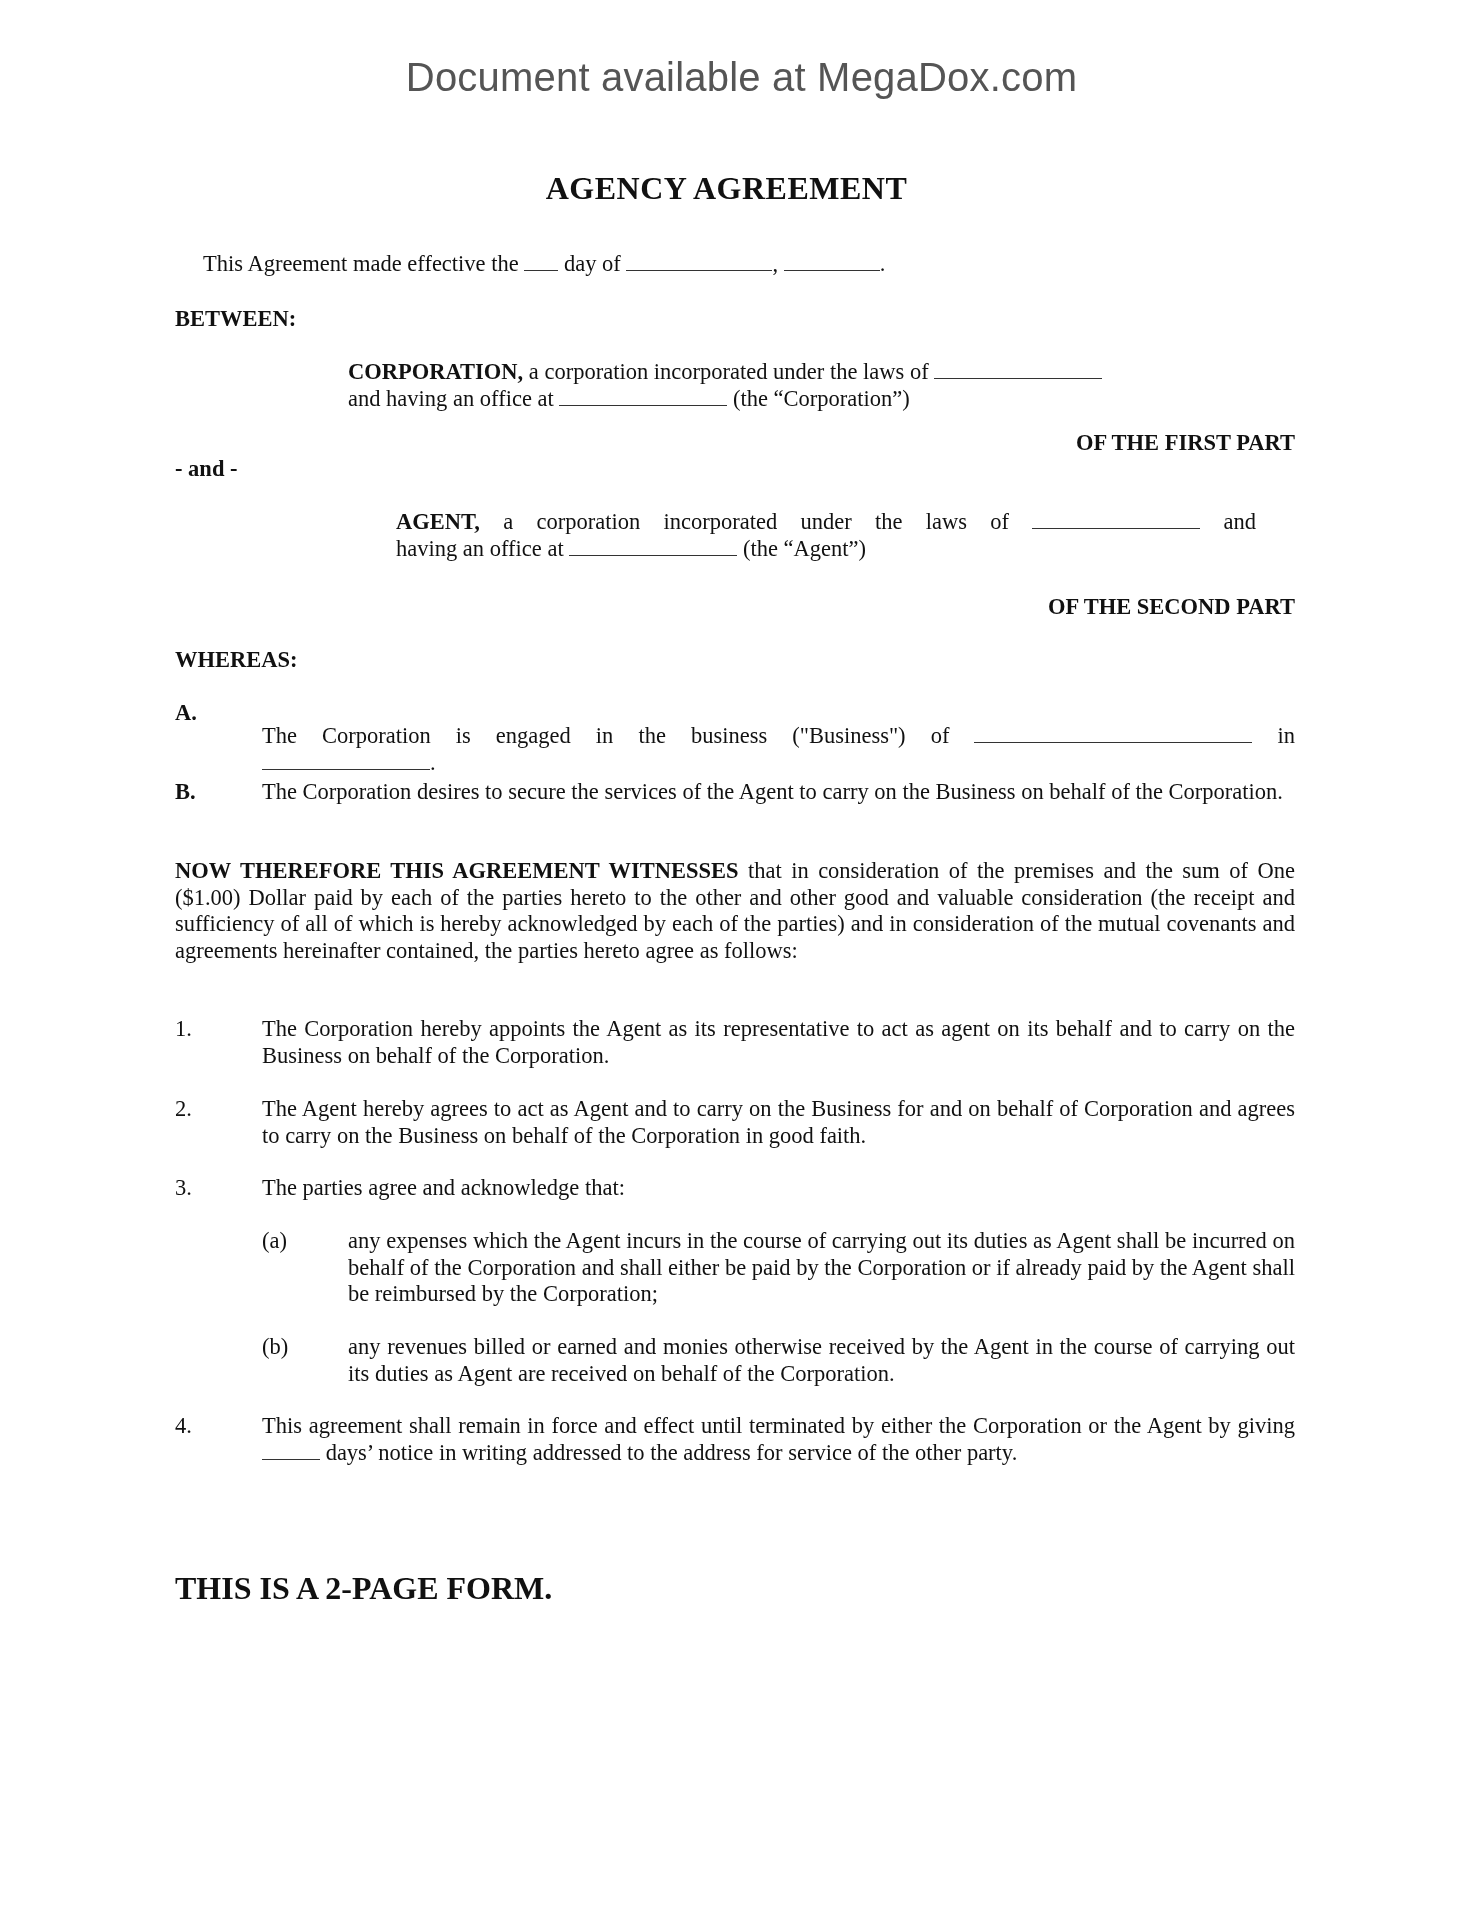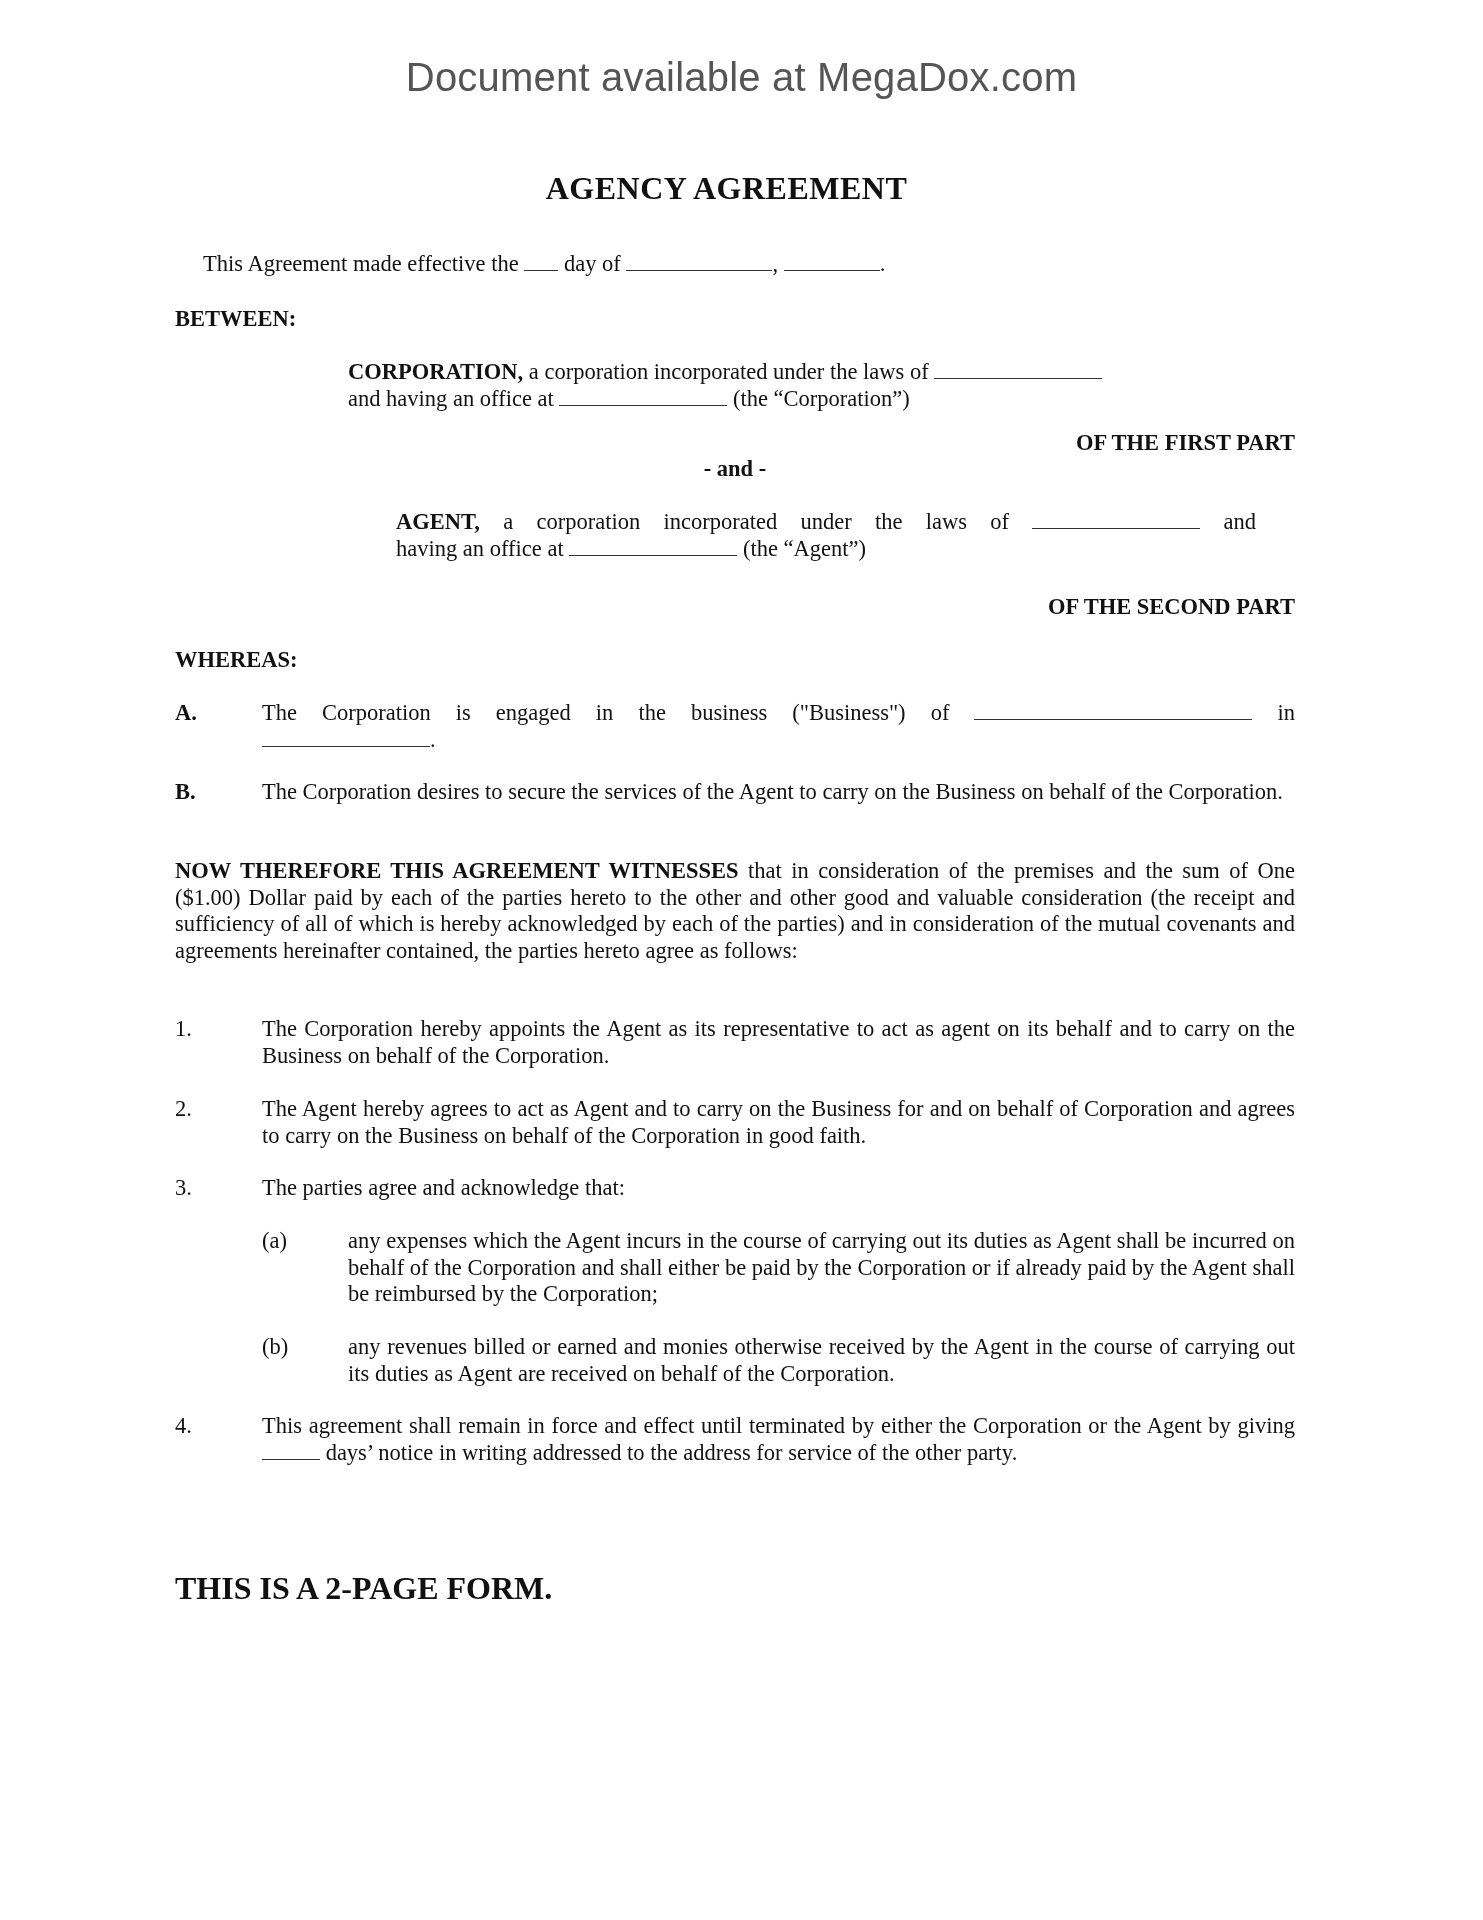--- a/index.html
+++ b/index.html
@@ -16,21 +16,21 @@
   .page { position: absolute; left: 175px; width: 1120px; font-family: "Liberation Serif", serif; font-size: 22.5px; line-height: 26.5px; }
   .blank { display: inline-block; border-bottom: 1.5px solid #333; height: 18px; vertical-align: baseline; }
   .b { font-weight: bold; }
   .justify { text-align: justify; }
   .row { position: absolute; left: 0; width: 1120px; }
   .label { position: absolute; left: 0; }
   .body85 { position: absolute; left: 87px; right: 0; }
   .body172 { position: absolute; left: 173px; right: 0; }
   .sublabel { position: absolute; left: 87px; }
   .right { position: absolute; right: 0; font-weight: bold; }
-  .center { position: absolute; left: 0; right: 0; text-align: center; font-weight: bold; }
+  .center { position: absolute; left: 0; right: 0; font-weight: bold; }
   .final { position: absolute; left: 175px; top: 1570px; font-family: "Liberation Serif", serif; font-weight: bold; font-size: 32px; }
 </style>
 </head>
 <body>
 
 <div class="watermark">Document available at MegaDox.com</div>
 <div class="title">AGENCY AGREEMENT</div>
 
 <div class="page" style="top:0;">
 
@@ -72,21 +72,21 @@
       <span>(the “Agent”)</span>
     </div>
   </div>
   <div class="right" style="top:594px;">OF THE SECOND PART</div>
 
   <div class="row b" style="top:647px;">WHEREAS:</div>
 
   <div class="row" style="top:700px;">
     <span class="label b">A.</span>
     <div class="body85">
-      <div style="text-align:justify; text-align-last:justify;">
+      <div style="text-align:justify; text-align-last:justify;margin-top:23px;">
         <span>The Corporation is engaged in the business ("Business") of</span>
         <span class="blank" style="width:278px;"></span>
         <span>in</span>
       </div>
       <div>
         <span class="blank" style="width:168px;"></span><span>.</span>
       </div>
     </div>
   </div>
 

